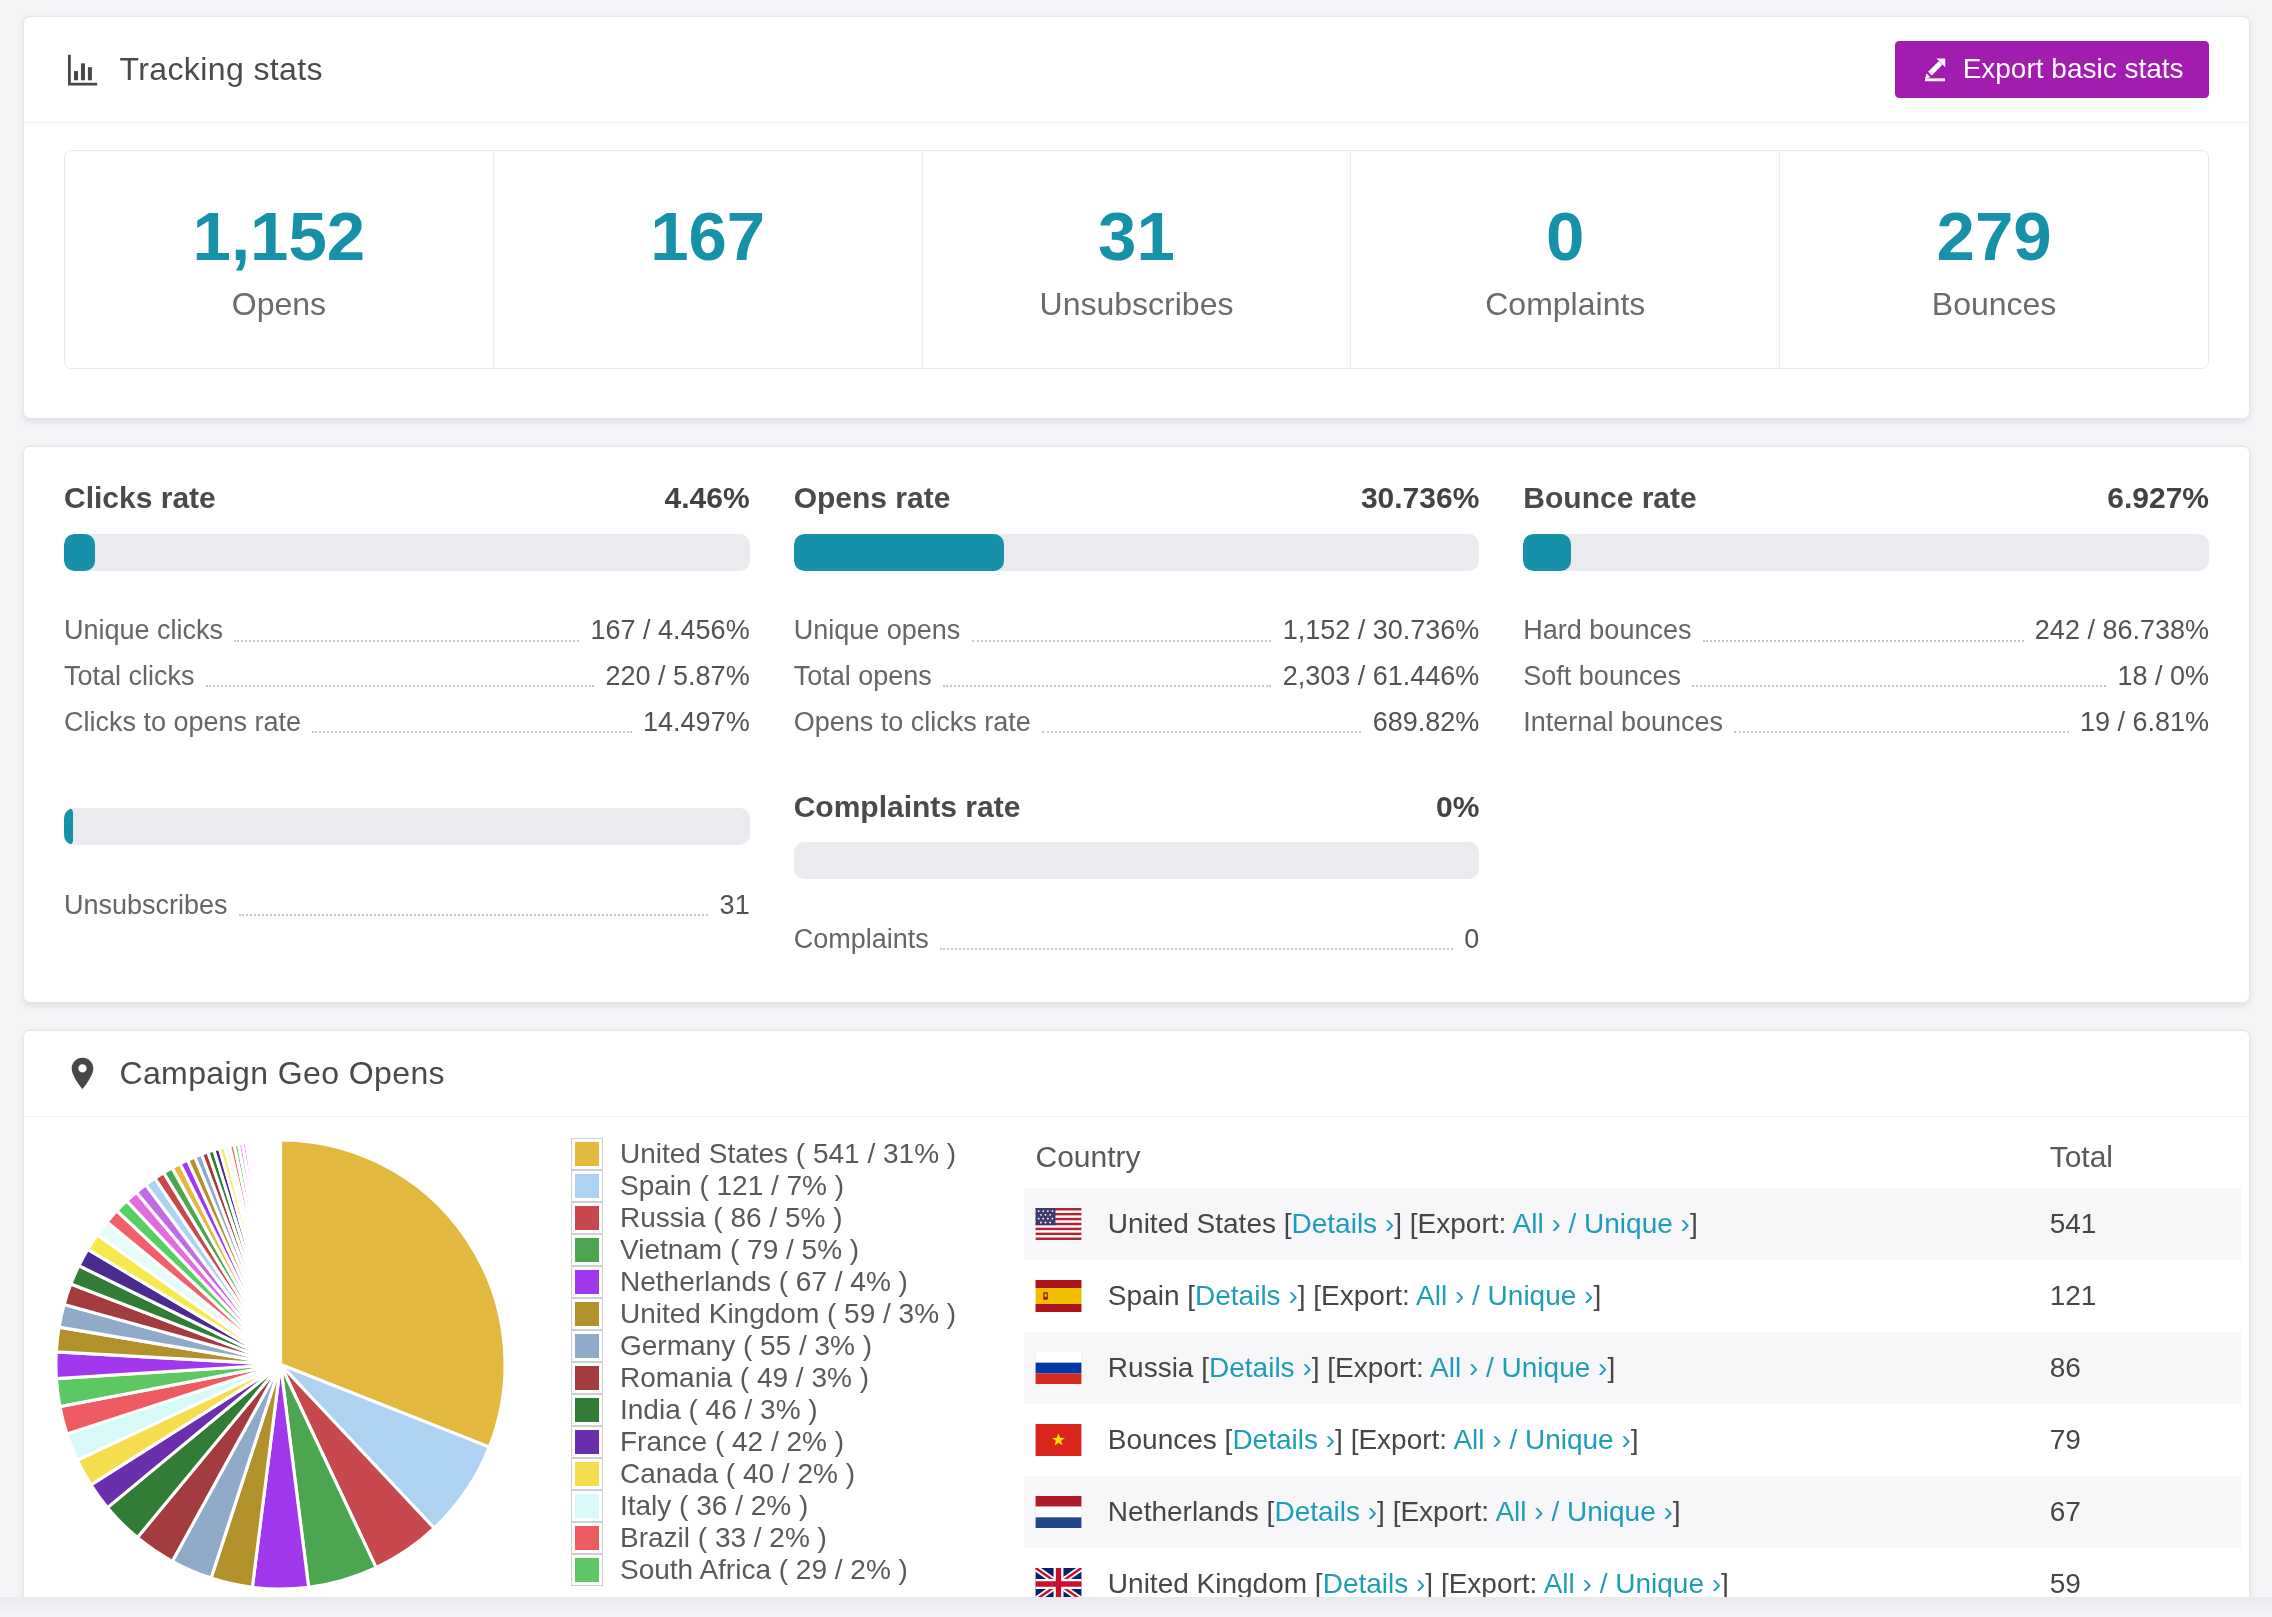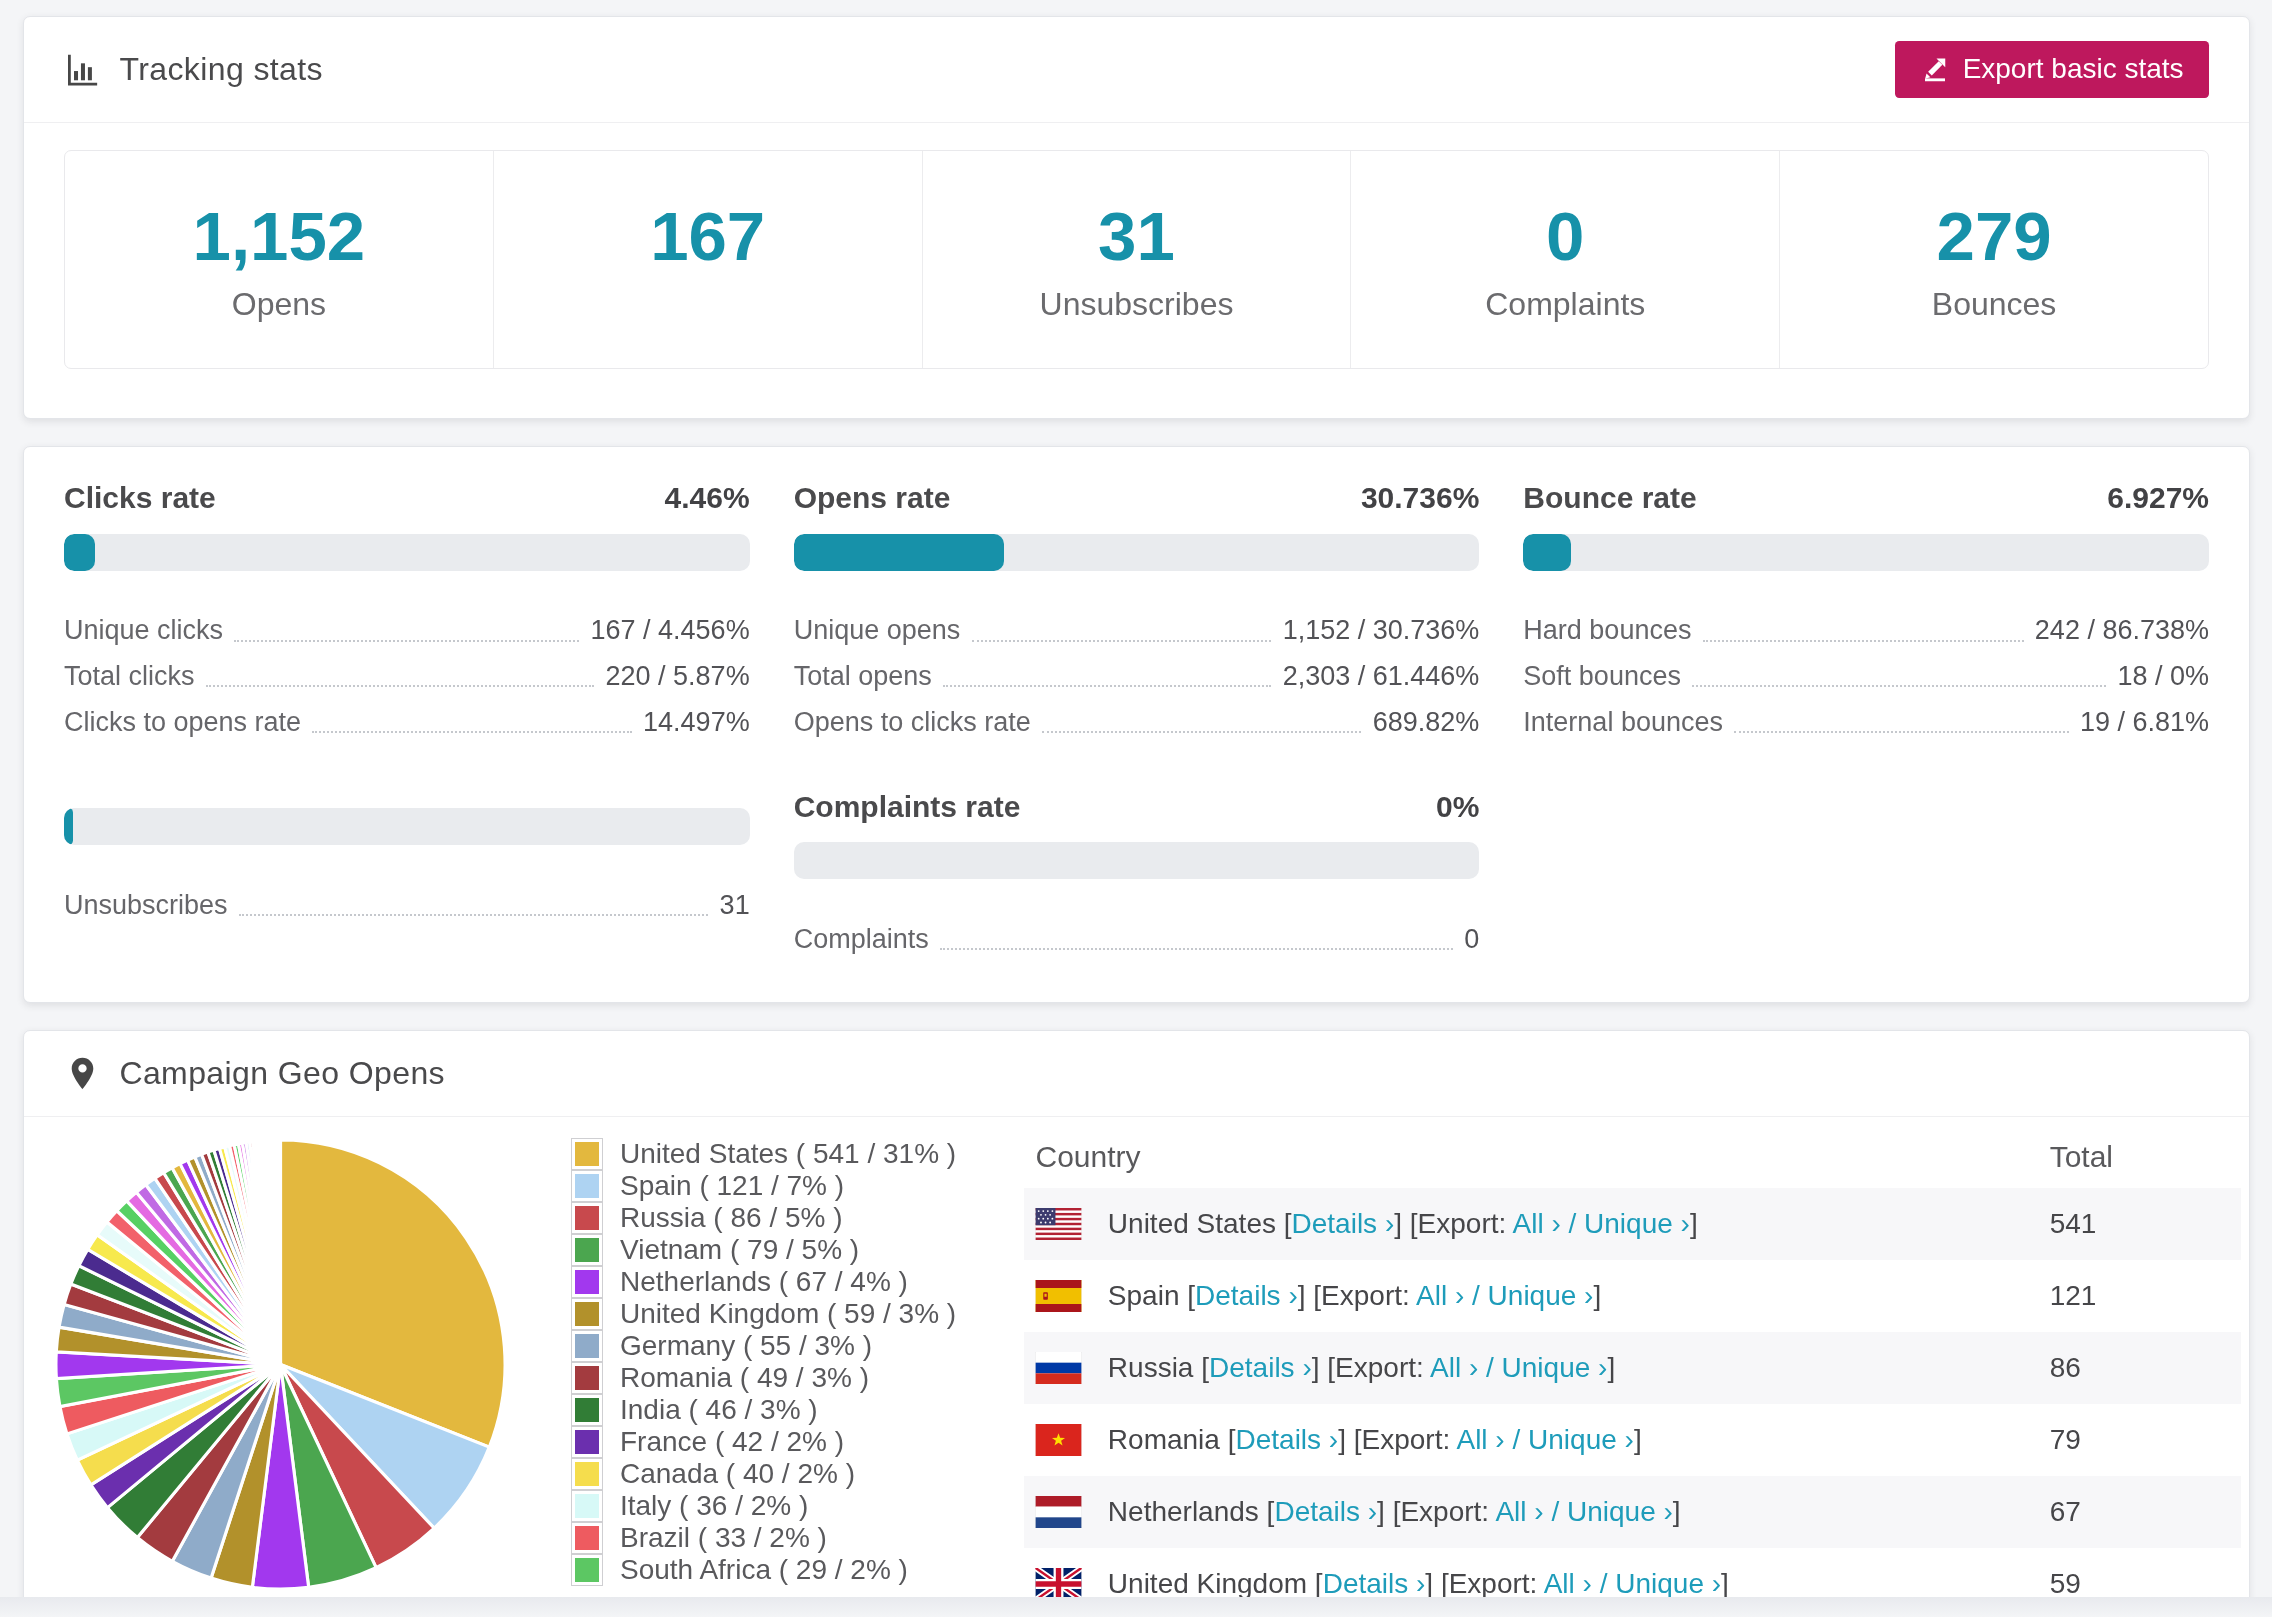--- a/index.html
+++ b/index.html
@@ -85,21 +85,21 @@
       <span class="head-icon">
         <svg viewBox="0 0 24 24" fill="none" stroke="#474747" stroke-width="1.8">
           <path d="M3.5 2.5 V21.5 H21.5"></path>
           <rect x="6.5" y="13" width="2.6" height="6" fill="#474747" stroke="none"></rect>
           <rect x="11" y="8" width="2.6" height="11" fill="#474747" stroke="none"></rect>
           <rect x="15.5" y="10.5" width="2.6" height="8.5" fill="#474747" stroke="none"></rect>
         </svg>
       </span>
       <span class="head-title">Tracking stats</span>
     </div>
-    <button class="btn-export" style="background: #be185d;">
+    <button class="btn-export" style="background: #a21caf;">
       <svg viewBox="0 0 24 24">
         <path d="M4 19.5h16v2.3H4z" fill="#fff"></path>
         <path d="M6.5 14.2 15 5.7l2.9 2.9-8.5 8.5z" fill="#fff"></path>
         <path d="M13.2 3.6h7v7l-2.6-2.6-1.8-1.8z" fill="#fff"></path>
         <path d="M5.2 15.5l3.1 3.1-4.2 1.1z" fill="#fff"></path>
       </svg>
       <span>Export basic stats</span>
     </button>
   </div>
   <div class="card-body">
@@ -475,21 +475,21 @@
           </div>
           <div class="gt-row">
             <div class="c-country">
        <span class="flag">
                 <svg viewBox="0 0 60 42">
                   <rect width="60" height="42" fill="#da251d"></rect>
        <polygon fill="#ffdf00" points="30,12 32.12,18.09 38.56,18.22 33.42,22.11 35.29,28.28 30,24.6 24.71,28.28 26.58,22.11 21.44,18.22 27.88,18.09"></polygon>
                 </svg>
               </span>
        <span class="row-text">
-         <span>Romania [</span><a class="lnk" style="color:#1e9cba">Details ›</a><span>] [Export: </span><a class="lnk" style="color:#1e9cba">All ›</a><span style="color:#1e9cba"> / </span><a class="lnk" style="color:#1e9cba">Unique ›</a><span>]</span>
+         <span>Bounces [</span><a class="lnk" style="color:#1e9cba">Details ›</a><span>] [Export: </span><a class="lnk" style="color:#1e9cba">All ›</a><span style="color:#1e9cba"> / </span><a class="lnk" style="color:#1e9cba">Unique ›</a><span>]</span>
        </span>
      </div>
      <div class="c-total">79</div>
           </div>
           <div class="gt-row striped">
             <div class="c-country">
        <span class="flag">
                 <svg viewBox="0 0 60 42">
                   <rect width="60" height="14" fill="#ae1c28"></rect>
                   <rect y="14" width="60" height="14" fill="#fff"></rect>

